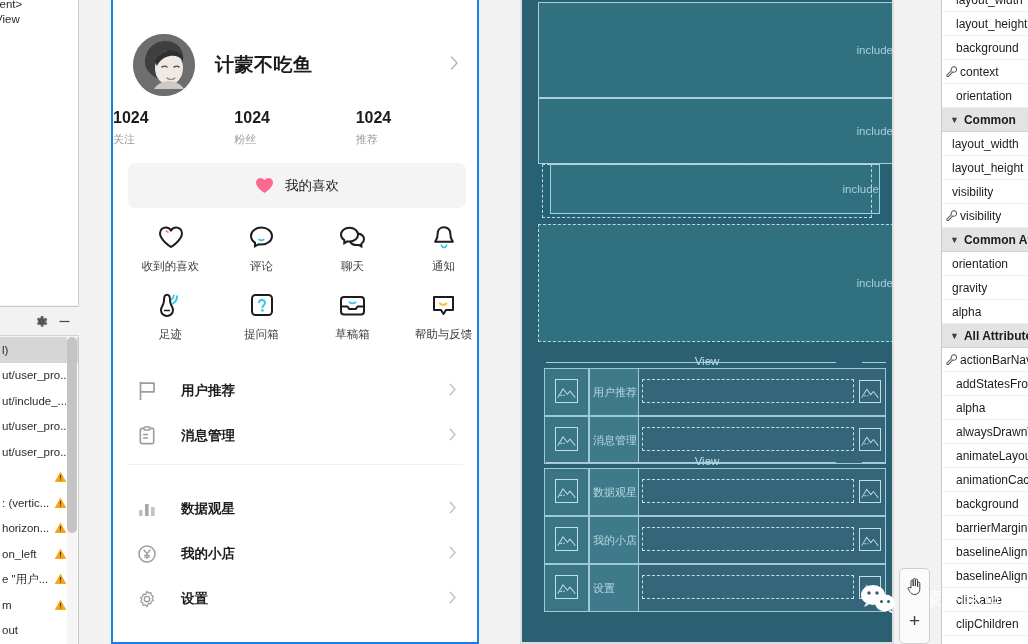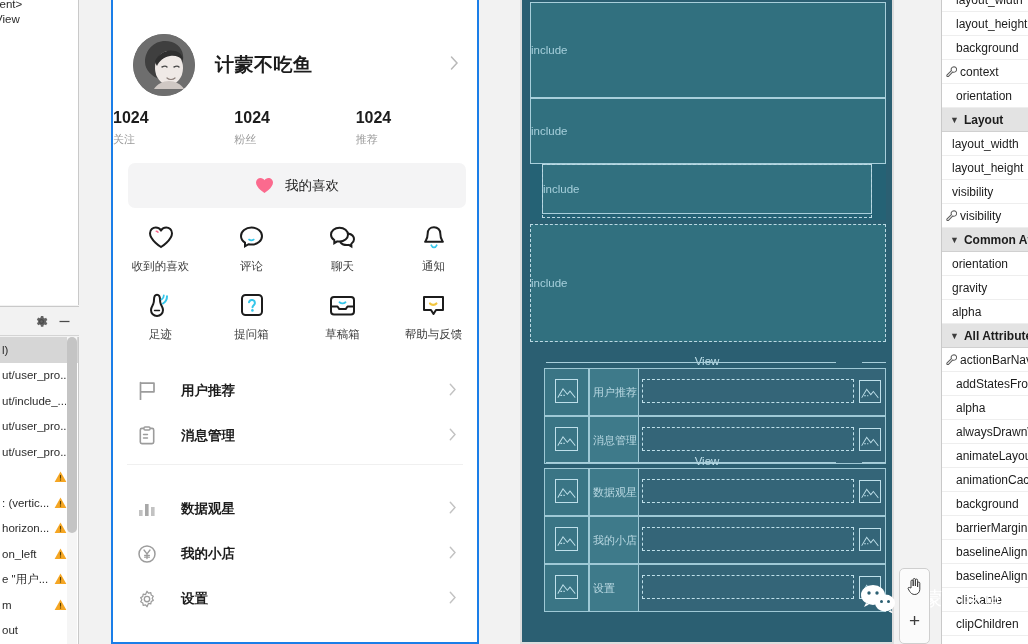--- a/index.html
+++ b/index.html
@@ -95,21 +95,21 @@
   .pill-half {
     flex: 1; display: flex; align-items: center; justify-content: center; gap: 11px;
     font-size: 13.5px; color: #1c1c1c; position: relative;
   }
   .pill-half + .pill-half::before {
     content: ""; position: absolute; left: 0; top: 10px; bottom: 10px; width: 1px; background: #dcdcdc;
   }
 
   
   #icon-grid {
-    position: absolute; left: 2px; top: 224px; width: 100%;
+    position: absolute; left: 12px; top: 224px; width: 100%;
     display: grid; grid-template-columns: repeat(4, 1fr); row-gap: 18px;
   }
   .gcell { display: flex; flex-direction: column; align-items: center; gap: 9px; }
   .gcell .glabel { font-size: 11.5px; color: #3c3c3c; }
 
   
   #menu-list { position: absolute; left: 0; top: 368px; width: 100%; }
   .mrow {
     position: relative; height: 45px; display: flex; align-items: center;
     padding: 0 18px 0 24px;
@@ -121,22 +121,22 @@
 
   
   #blueprint {
     position: absolute; left: 520px; top: 0; width: 374px; height: 644px;
     background: #2b5f72; border: 2px solid #dddddd; border-top: none;
     overflow: hidden;
   }
   .bp { position: absolute; }
   .bp-include {
     background: #31707f; border: 1px solid #a8cfdb;
-    display: flex; align-items: center; justify-content: flex-start;
-    color: #a6cfdb; font-size: 11.5px;
+    display: flex; align-items: center; justify-content: flex-end;
+    color: #a6cfdb; font-size: 11.5px; margin-left: 8px;
   }
   .bp-dashed { border: 1px dashed #bcd9e3; }
   .bp-solid-thin { border: 1px solid #a8cfdb; }
   .bp-viewlabel {
     color: #bfe0ea; font-size: 11.5px; text-align: center;
     position: absolute; left: 0; right: 0;
   }
   .bp-hr { position: absolute; height: 1px; background: #a8cfdb; }
   .bp-row { position: absolute; border: 1px solid #9fc9d6; }
   .bp-cell-icon { position: absolute; border: 1px solid #9fc9d6; background: #3a7585; }
@@ -627,21 +627,21 @@
           <svg class="wrench" viewBox="0 0 16 16">
             <path d="M11.5 1a4 4 0 00-3.6 5.7L1.6 13a1.4 1.4 0 102 2l6.3-6.3A4 4 0 1011.5 1z" fill="none" stroke="#5a5a5a" stroke-width="1.5"></path>
           </svg>
           <span>context</span>
         </div>
         <div class="arow indent">
           <span>orientation</span>
         </div>
         <div class="arow section">
           <span class="tri">▼</span>
-          <span>Layout</span>
+          <span>Common</span>
         </div>
         <div class="arow">
           <span>layout_width</span>
         </div>
         <div class="arow">
           <span>layout_height</span>
         </div>
         <div class="arow">
           <span>visibility</span>
         </div>

